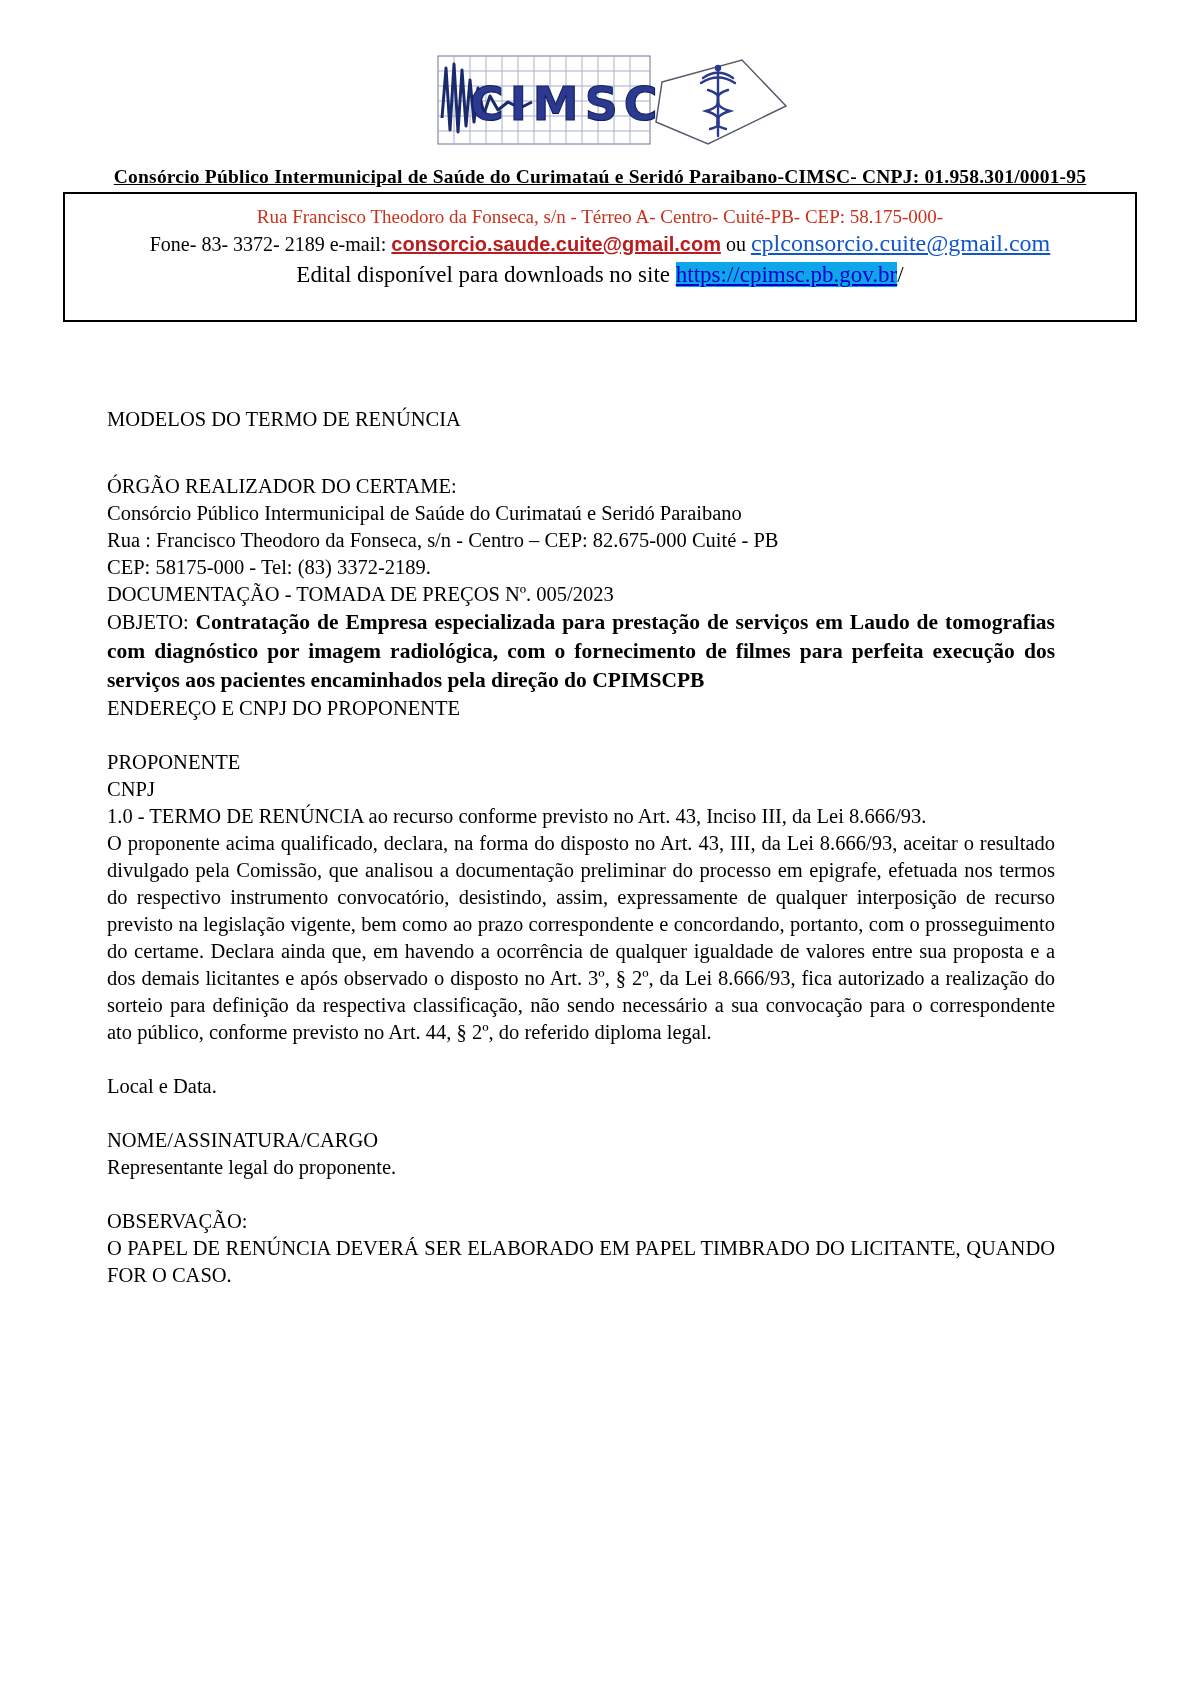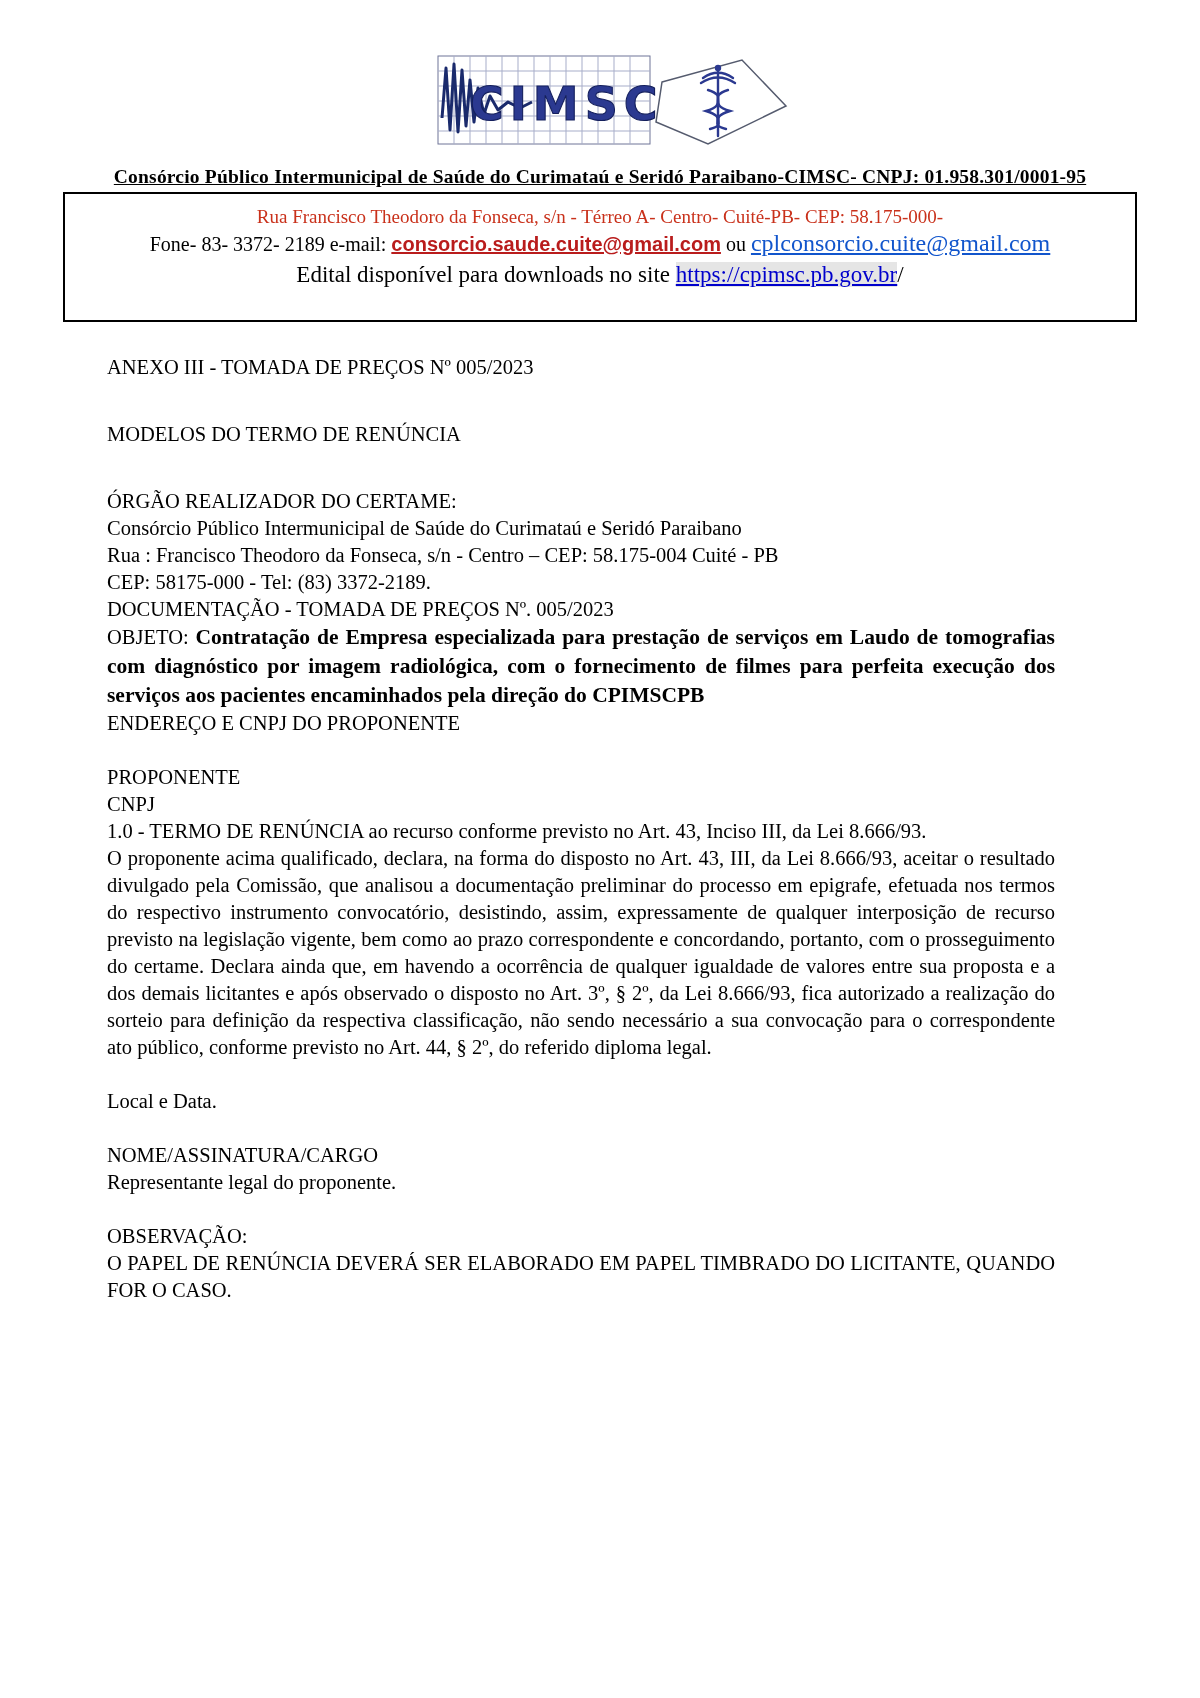--- a/index.html
+++ b/index.html
@@ -11,32 +11,32 @@
   .logo-wrap { display:flex; justify-content:center; padding-top:52px; }
 
   
   .org-line {
     text-align:center; font-weight:bold; text-decoration:underline;
     font-size:19.5px; margin-top:10px; letter-spacing:0.2px;
   }
 
   
   .info-box {
-    border:2px solid #000; margin:4px 63px 0 63px;
+    border:2px solid #000; margin:4px 63px 12px 63px;
     padding:10px 10px 30px 10px; text-align:center; background:#fff;
   }
   .addr-line { color:#c9311b; font-size:19px; line-height:26px; }
   .contact-line { font-size:20px; line-height:27px; color:#000; }
   .email-main {
     font-family:"Liberation Sans", sans-serif; font-weight:bold;
     color:#b91c1c; text-decoration:underline; font-size:20px; cursor:pointer;
   }
   .email-sec { color:#1155cc; text-decoration:underline; font-size:24px; cursor:pointer; }
   .edital-line { font-size:23px; line-height:30px; margin-top:2px; }
-  .edital-url { color:#0000cc; text-decoration:underline; background:#e5e5e5; cursor:pointer; }
+  .edital-url { color:#0000cc; text-decoration:underline; background:#0ea5e9; cursor:pointer; }
 
   
   .doc-body {
     padding:32px 145px 0 107px;
     font-size:20.5px; line-height:27px;
   }
   .doc-body p { margin:0; }
   .gap { height:27px; }
   .gap-lg { height:40px; }
   .justify { text-align:justify; }
@@ -96,27 +96,26 @@
     <div class="addr-line">Rua Francisco Theodoro da Fonseca, s/n - Térreo A- Centro- Cuité-PB- CEP: 58.175-000-</div>
     <div class="contact-line">
       <span>Fone- 83- 3372- 2189 e-mail: </span><span class="email-main">consorcio.saude.cuite@gmail.com</span><span> ou </span><span class="email-sec">cplconsorcio.cuite@gmail.com</span>
     </div>
     <div class="edital-line">
       <span>Edital disponível para downloads no site </span><span class="edital-url">https://cpimsc.pb.gov.br</span><span>/</span>
     </div>
   </div>
 
   <div class="doc-body">
-    <p>ANEXO III - TOMADA DE PREÇOS Nº 005/2023</p>
     <div class="gap-lg"></div>
     <p>MODELOS DO TERMO DE RENÚNCIA</p>
     <div class="gap-lg"></div>
     <p>ÓRGÃO REALIZADOR DO CERTAME:</p>
     <p>Consórcio Público Intermunicipal de Saúde do Curimataú e Seridó Paraibano</p>
-    <p>Rua : Francisco Theodoro da Fonseca, s/n - Centro – CEP: 58.175-004 Cuité - PB</p>
+    <p>Rua : Francisco Theodoro da Fonseca, s/n - Centro – CEP: 82.675-000 Cuité - PB</p>
     <p>CEP: 58175-000 - Tel: (83) 3372-2189.</p>
     <p>DOCUMENTAÇÃO - TOMADA DE PREÇOS Nº. 005/2023</p>
     <p class="objeto"><span>OBJETO: </span><span class="bold">Contratação de Empresa especializada para prestação de serviços em Laudo de tomografias com diagnóstico por imagem radiológica, com o fornecimento de filmes para perfeita execução dos serviços aos pacientes encaminhados pela direção do CPIMSCPB</span></p>
     <p>ENDEREÇO E CNPJ DO PROPONENTE</p>
     <div class="gap"></div>
     <p>PROPONENTE</p>
     <p>CNPJ</p>
     <p class="justify">1.0 - TERMO DE RENÚNCIA ao recurso conforme previsto no Art. 43, Inciso III, da Lei 8.666/93.</p>
     <p class="justify">O proponente acima qualificado, declara, na forma do disposto no Art. 43, III, da Lei 8.666/93, aceitar o resultado divulgado pela Comissão, que analisou a documentação preliminar do processo em epigrafe, efetuada nos termos do respectivo instrumento convocatório, desistindo, assim, expressamente de qualquer interposição de recurso previsto na legislação vigente, bem como ao prazo correspondente e concordando, portanto, com o prosseguimento do certame. Declara ainda que, em havendo a ocorrência de qualquer igualdade de valores entre sua proposta e a dos demais licitantes e após observado o disposto no Art. 3º, § 2º, da Lei 8.666/93, fica autorizado a realização do sorteio para definição da respectiva classificação, não sendo necessário a sua convocação para o correspondente ato público, conforme previsto no Art. 44, § 2º, do referido diploma legal.</p>
     <div class="gap"></div>

